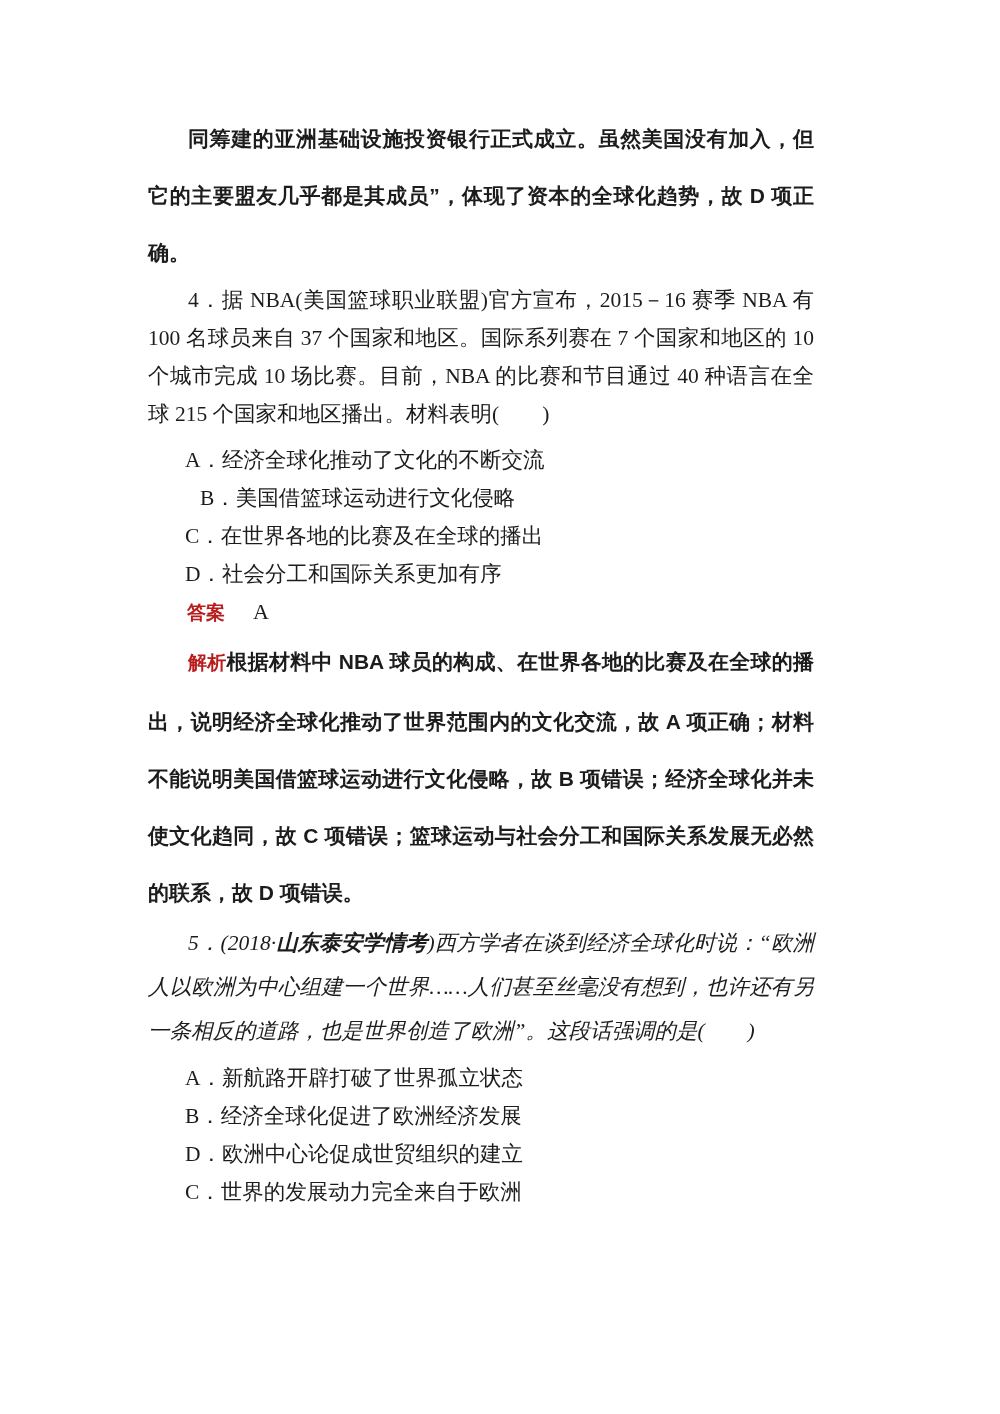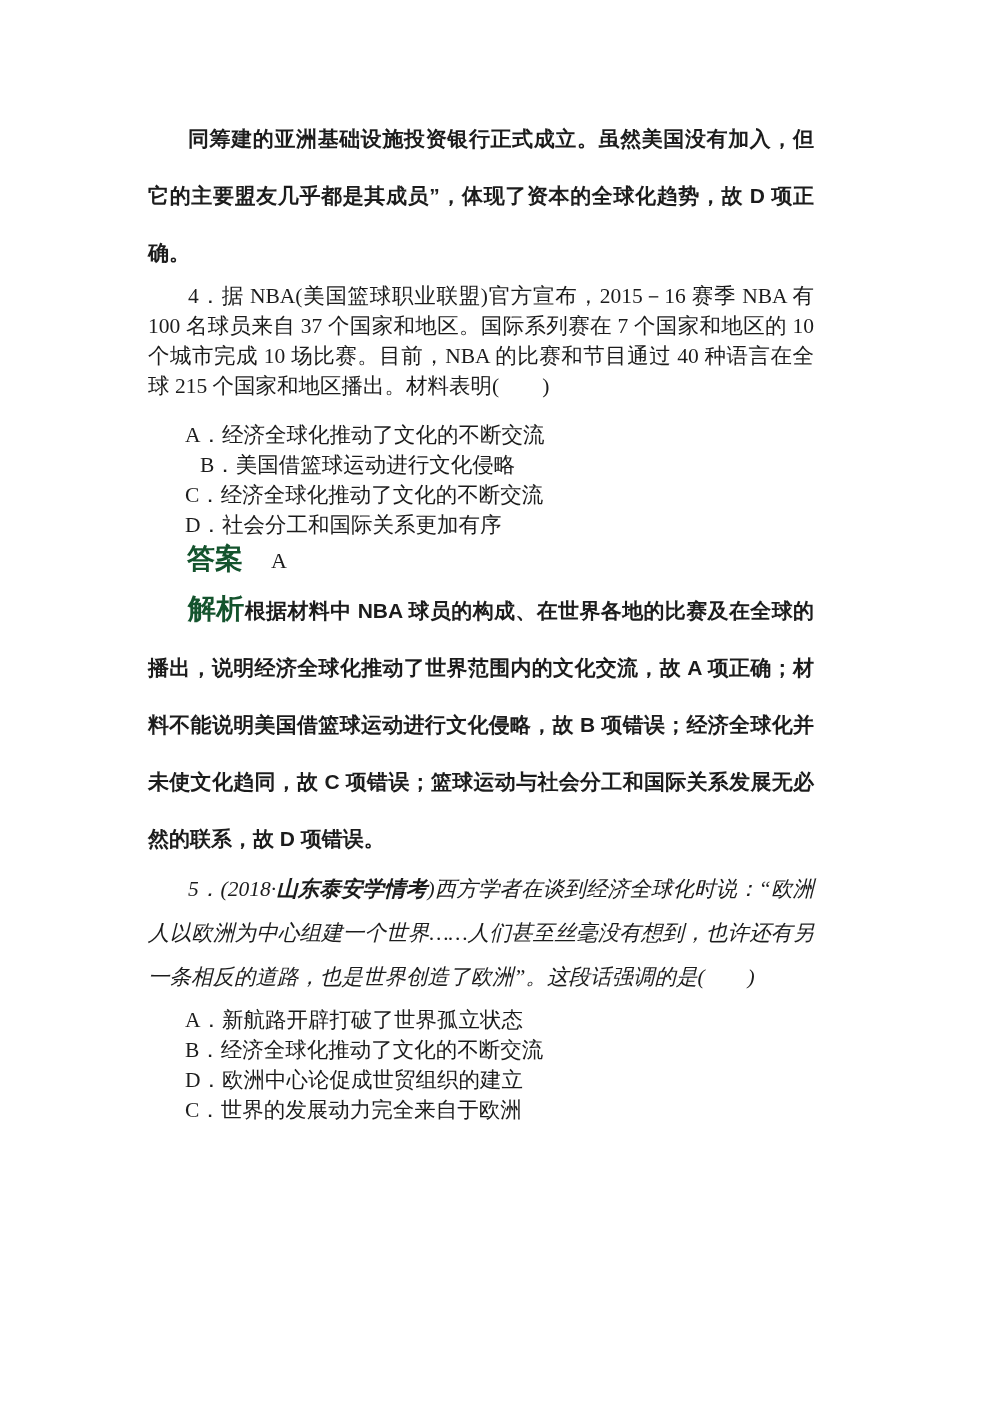--- a/index.html
+++ b/index.html
@@ -21,39 +21,39 @@
     font-family: "Liberation Sans", "DejaVu Sans", sans-serif;
     font-weight: 700;
     font-size: 21px;
     line-height: 57px;
   }
   
   .song {
     font-family: "Liberation Serif", "DejaVu Serif", serif;
     font-weight: 400;
     font-size: 21.5px;
-    line-height: 30px;
+    line-height: 38px;
   }
   .indent { text-indent: 40px; }
 
   .q4stem { margin-top: 8px; }
-  .options { margin-top: 19px; }
+  .options { margin-top: 8px; }
   .option  { padding-left: 37px; }
   .option-b-extra { padding-left: 52px; }
 
   .answer-line {
     line-height: 38px;
     padding-left: 39px;
     font-size: 21.5px;
   }
   .red-label {
-    color: #14532d;
-    font-family: Liberation Sans, sans-serif;
+    color: #b91c1c;
+    font-family: Liberation Mono, monospace;
     font-weight: 700;
-    font-size: 28px;
+    font-size: 19px;
   }
   .answer-letter {
     margin-left: 28px;
     font-family: "Liberation Serif", "DejaVu Serif", serif;
     color: #1c1c1c;
     font-size: 22px;
   }
   .analysis .red-label { }
 
   .analysis-q4 { margin-top: -12px; }
@@ -71,38 +71,38 @@
 
 <div class="page">
 
   <p class="para kai indent">同筹建的亚洲基础设施投资银行正式成立。虽然美国没有加入，但它的主要盟友几乎都是其成员”，体现了资本的全球化趋势，故 D 项正确。</p>
 
   <p class="para song indent q4stem">4．据 NBA(美国篮球职业联盟)官方宣布，2015－16 赛季 NBA 有 100 名球员来自 37 个国家和地区。国际系列赛在 7 个国家和地区的 10 个城市完成 10 场比赛。目前，NBA 的比赛和节目通过 40 种语言在全球 215 个国家和地区播出。材料表明(　　)</p>
 
   <div class="options">
     <p class="para song option">A．经济全球化推动了文化的不断交流</p>
     <p class="para song option option-b-extra">B．美国借篮球运动进行文化侵略</p>
-    <p class="para song option">C．经济全球化推动了文化的不断交流</p>
+    <p class="para song option">C．在世界各地的比赛及在全球的播出</p>
     <p class="para song option">D．社会分工和国际关系更加有序</p>
   </div>
 
   <p class="para answer-line">
     <span class="red-label">答案</span><span class="answer-letter">A</span>
   </p>
 
   <p class="para kai indent analysis analysis-q4">
     <span class="red-label">解析</span><span>根据材料中 NBA 球员的构成、在世界各地的比赛及在全球的播出，说明经济全球化推动了世界范围内的文化交流，故 A 项正确；材料不能说明美国借篮球运动进行文化侵略，故 B 项错误；经济全球化并未使文化趋同，故 C 项错误；篮球运动与社会分工和国际关系发展无必然的联系，故 D 项错误。</span>
   </p>
 
   <p class="para song indent q5stem">
     <span>5．(2018·</span><span class="bold-src">山东泰安学情考</span><span>)西方学者在谈到经济全球化时说：“欧洲人以欧洲为中心组建一个世界……人们甚至丝毫没有想到，也许还有另一条相反的道路，也是世界创造了欧洲”。这段话强调的是(　　)</span>
   </p>
 
   <div class="options q5options">
     <p class="para song option">A．新航路开辟打破了世界孤立状态</p>
-    <p class="para song option">B．经济全球化推动了文化的不断交流</p>
+    <p class="para song option">B．经济全球化促进了欧洲经济发展</p>
     <p class="para song option">D．欧洲中心论促成世贸组织的建立</p>
     <p class="para song option">C．世界的发展动力完全来自于欧洲</p>
   </div>
 
 
 
 </div>
 
 </body></html>

